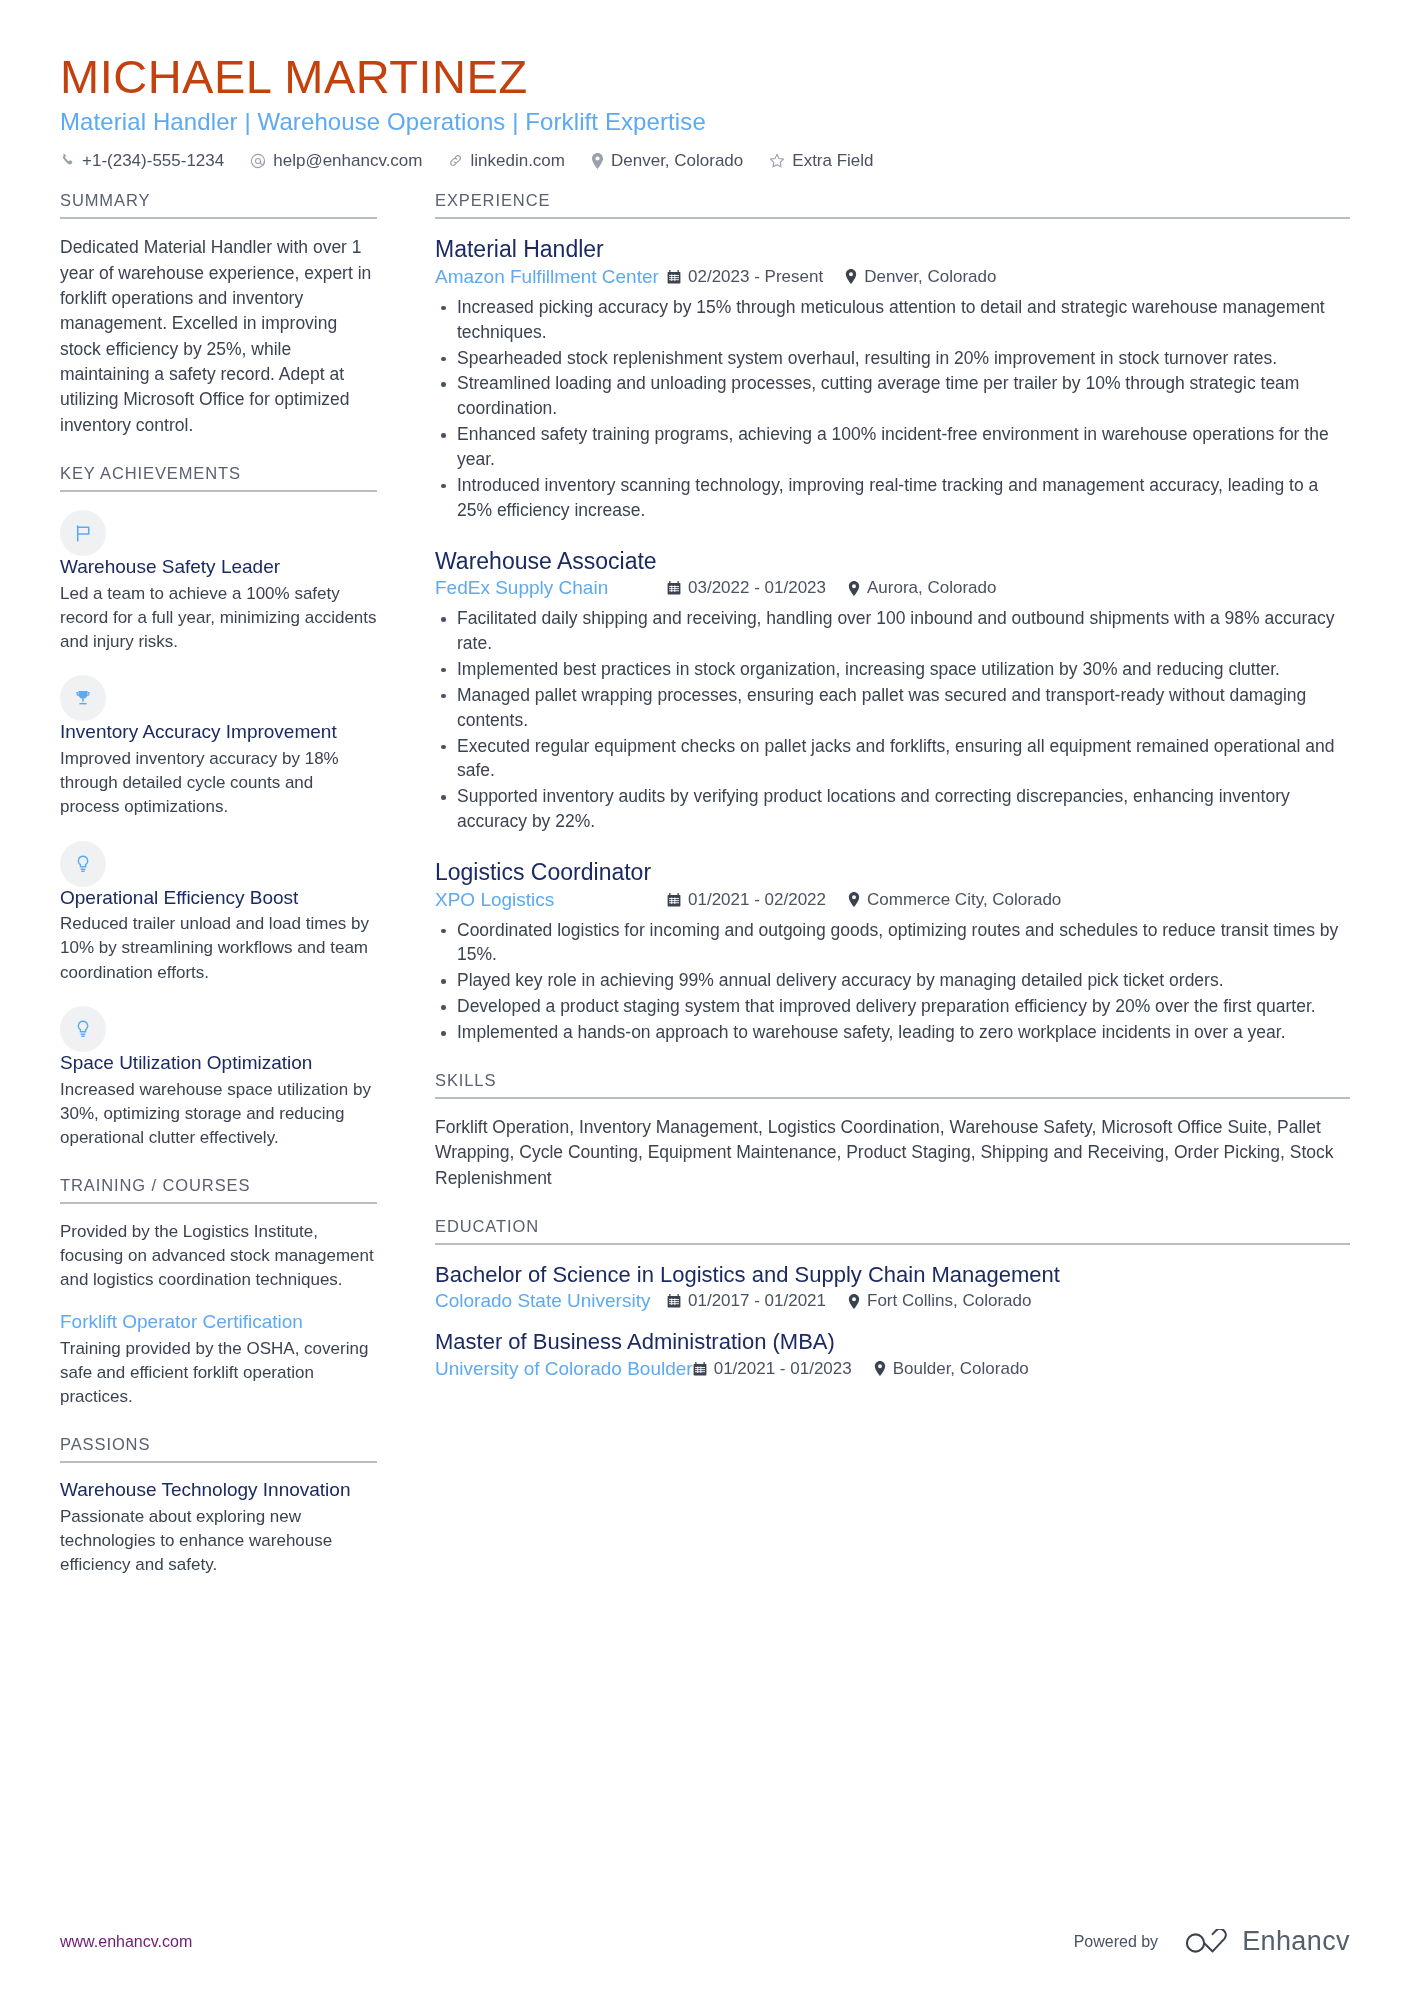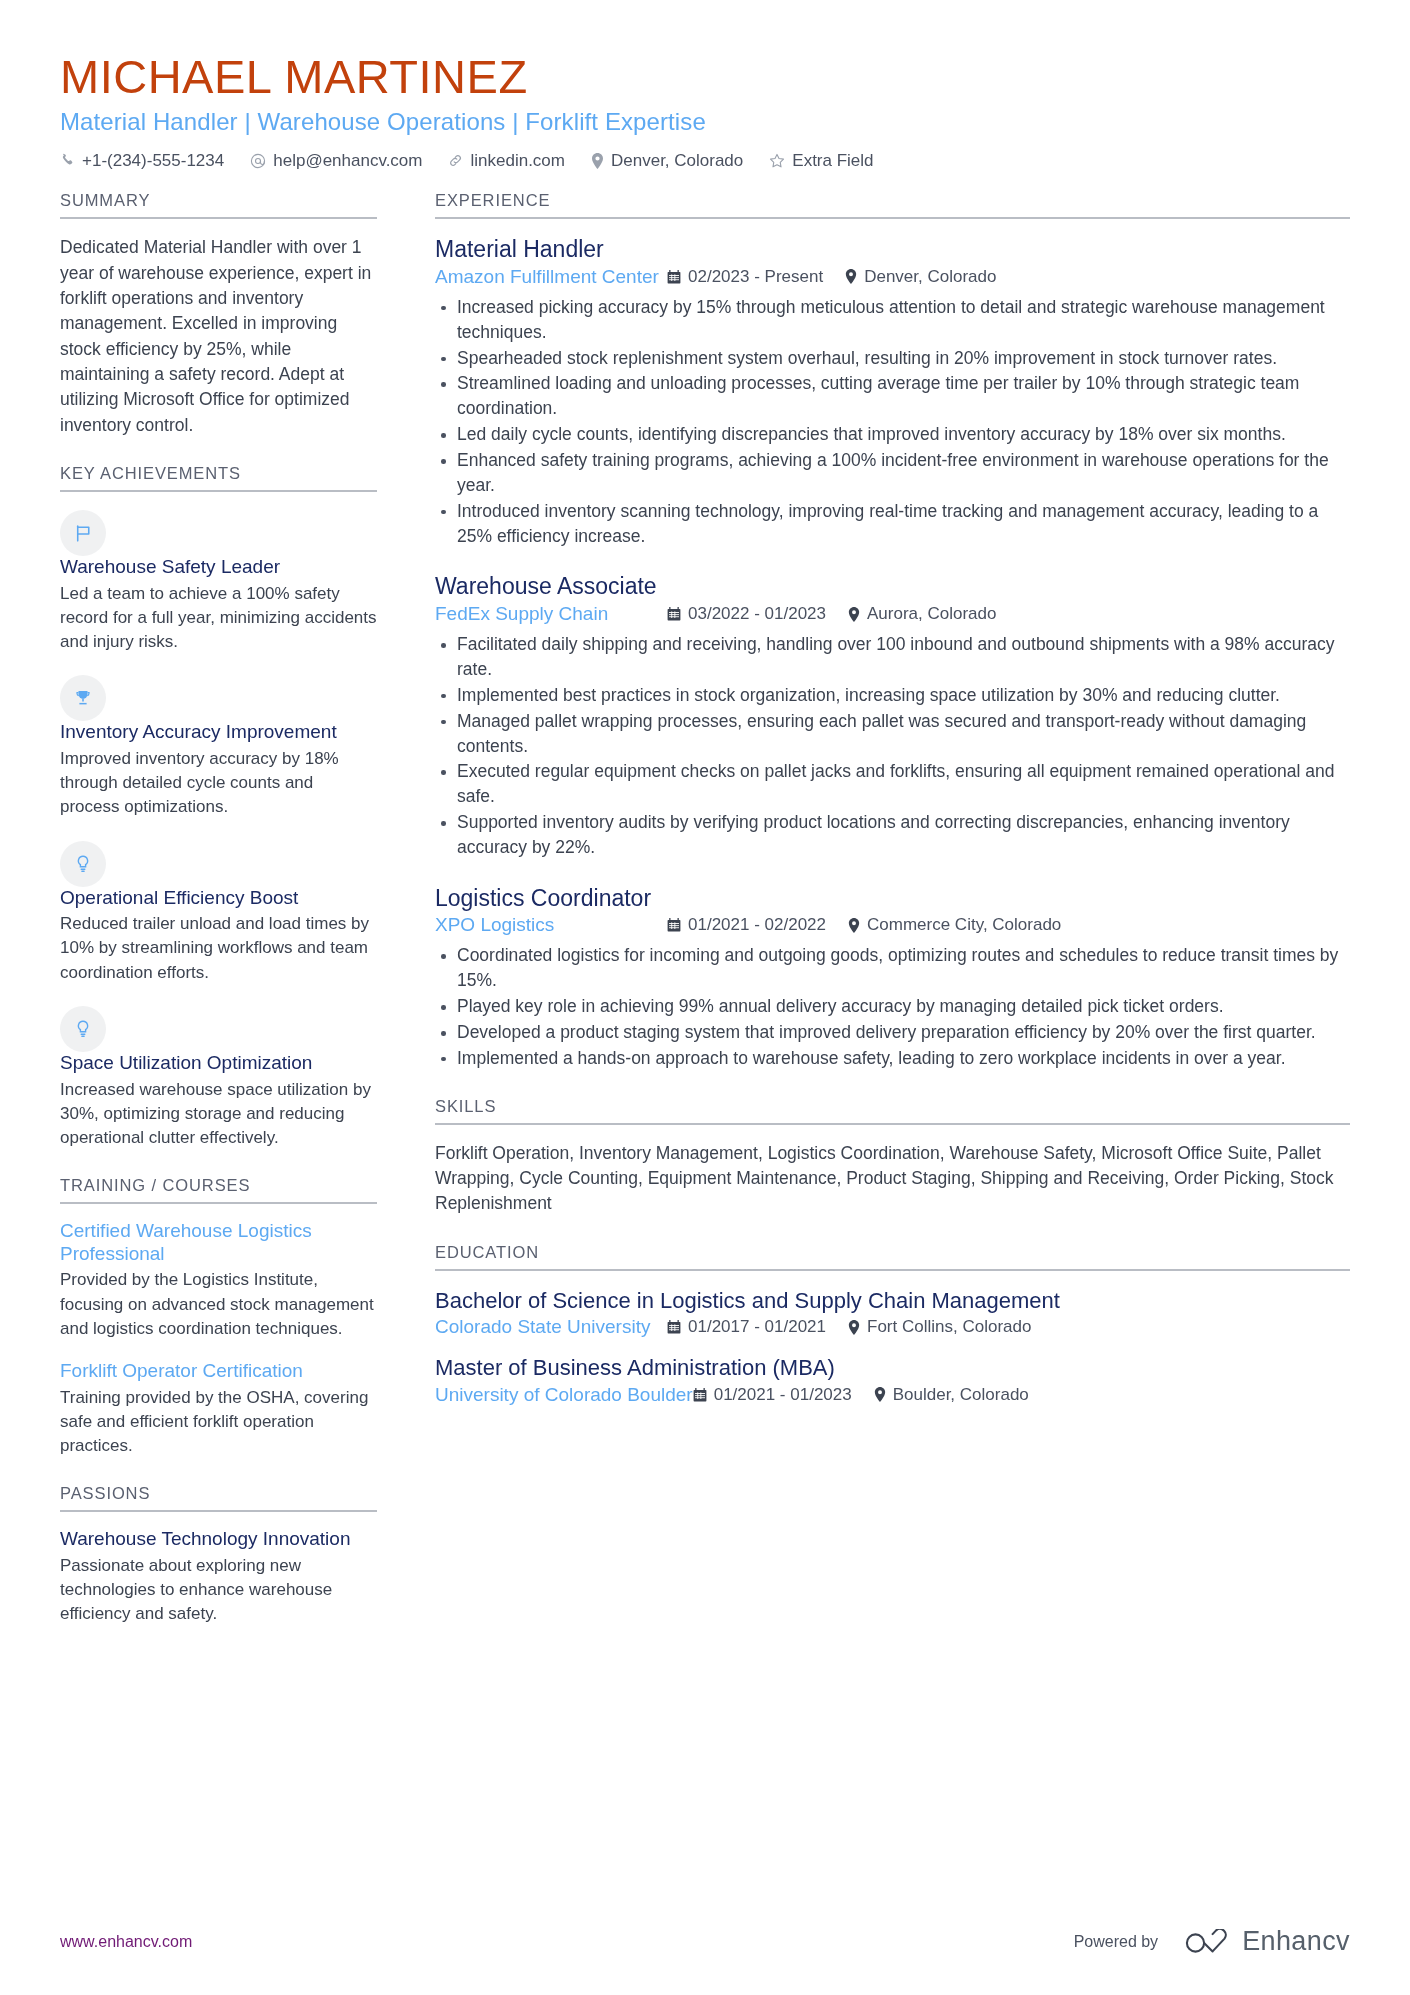--- a/index.html
+++ b/index.html
@@ -445,21 +445,20 @@
             <div class="ach-title">Space Utilization Optimization</div>
             <div class="ach-desc">Increased warehouse space utilization by 30%, optimizing storage and reducing operational clutter effectively.</div>
           </div>
         </div>
       </div>
 
       <div class="section">
         <div class="sec-head">TRAINING / COURSES</div>
 
         <div class="tr-item">
-          <div class="tr-title">Certified Warehouse Logistics Professional</div>
           <div class="tr-desc">Provided by the Logistics Institute, focusing on advanced stock management and logistics coordination techniques.</div>
         </div>
 
         <div class="tr-item">
           <div class="tr-title">Forklift Operator Certification</div>
           <div class="tr-desc">Training provided by the OSHA, covering safe and efficient forklift operation practices.</div>
         </div>
       </div>
 
       <div class="section">
@@ -502,21 +501,20 @@
                     <path d="M6 0C2.95 0 .5 2.45.5 5.5.5 9.6 6 16 6 16s5.5-6.4 5.5-10.5C11.5 2.45 9.05 0 6 0zm0 7.6A2.1 2.1 0 1 1 6 3.4a2.1 2.1 0 0 1 0 4.2z"></path>
                   </svg>
               </span>
               <span>Denver, Colorado</span>
             </div>
           </div>
           <ul class="bullets">
             <li>Increased picking accuracy by 15% through meticulous attention to detail and strategic warehouse management techniques.</li>
             <li>Spearheaded stock replenishment system overhaul, resulting in 20% improvement in stock turnover rates.</li>
             <li>Streamlined loading and unloading processes, cutting average time per trailer by 10% through strategic team coordination.</li>
-            <li>Led daily cycle counts, identifying discrepancies that improved inventory accuracy by 18% over six months.</li>
             <li>Enhanced safety training programs, achieving a 100% incident-free environment in warehouse operations for the year.</li>
             <li>Introduced inventory scanning technology, improving real-time tracking and management accuracy, leading to a 25% efficiency increase.</li>
           </ul>
         </div>
 
         <div class="exp">
           <div class="exp-role">Warehouse Associate</div>
           <div class="exp-meta">
             <div class="exp-company">FedEx Supply Chain</div>
             <div class="meta-chip">

